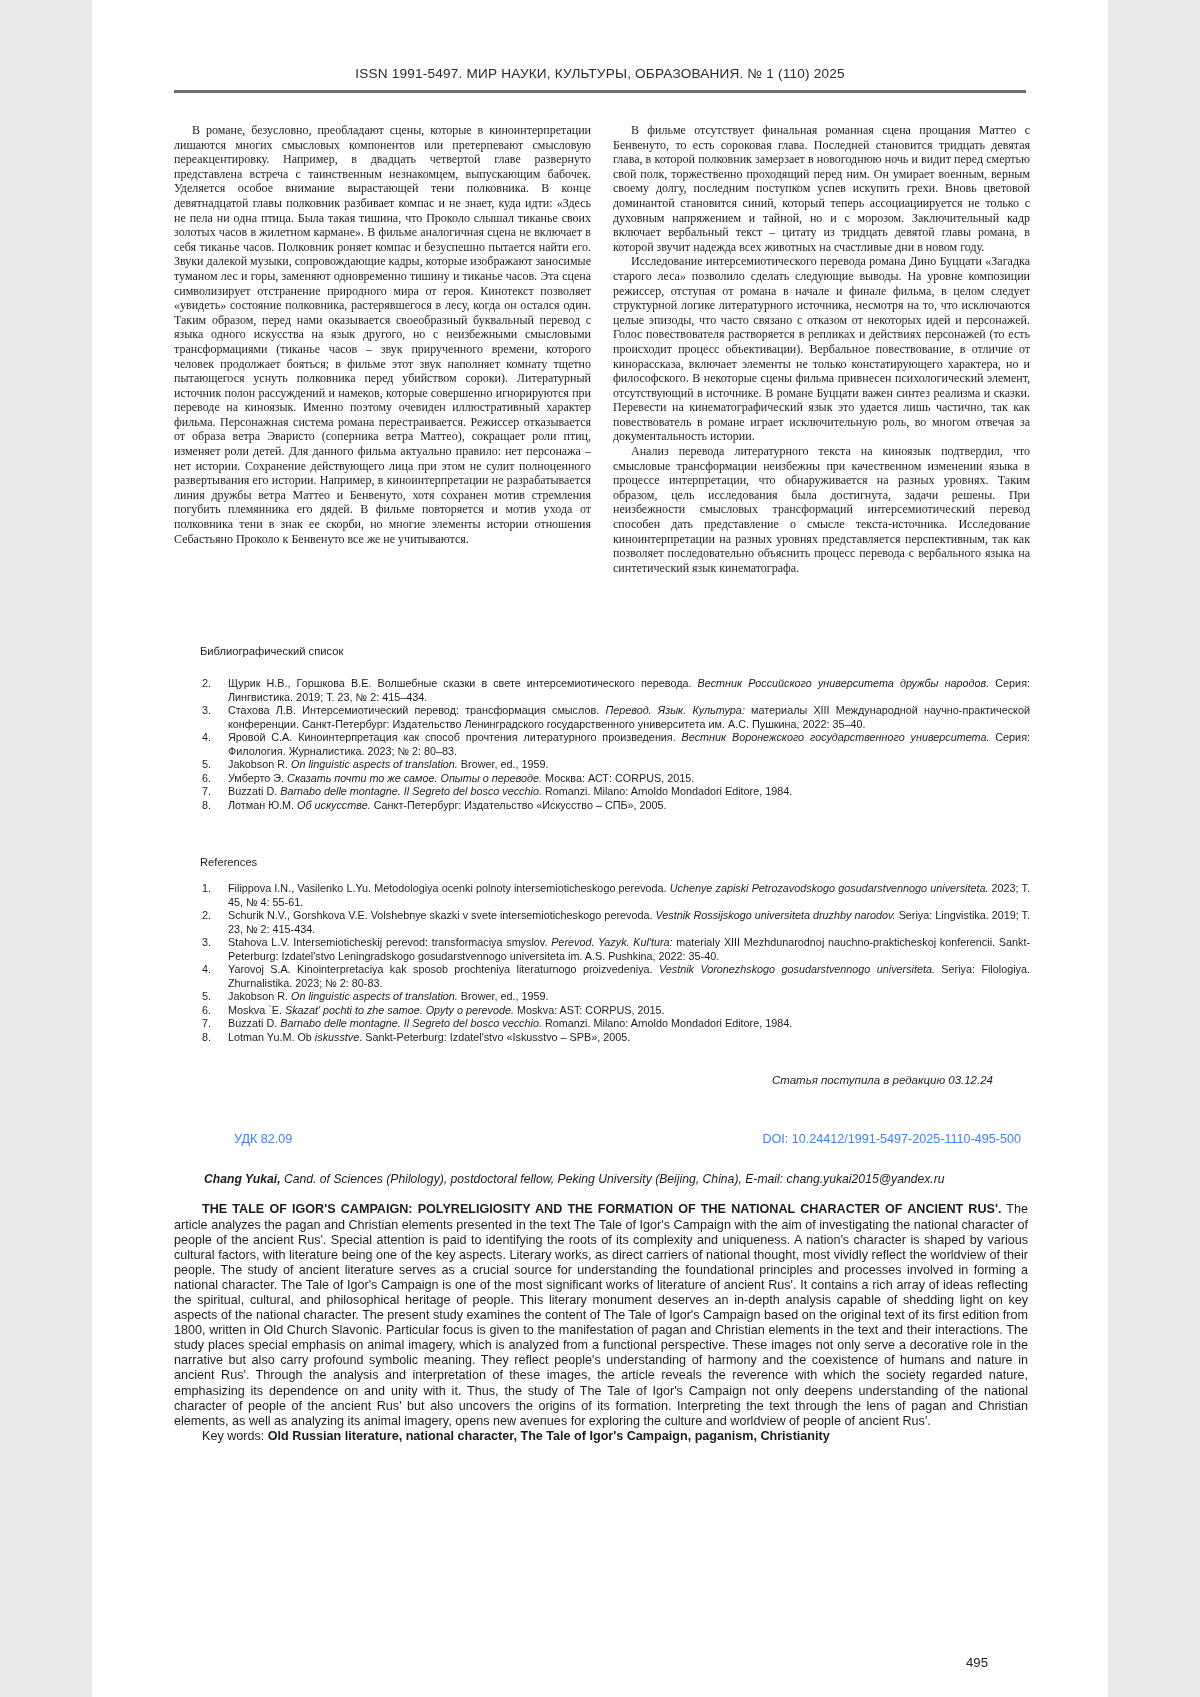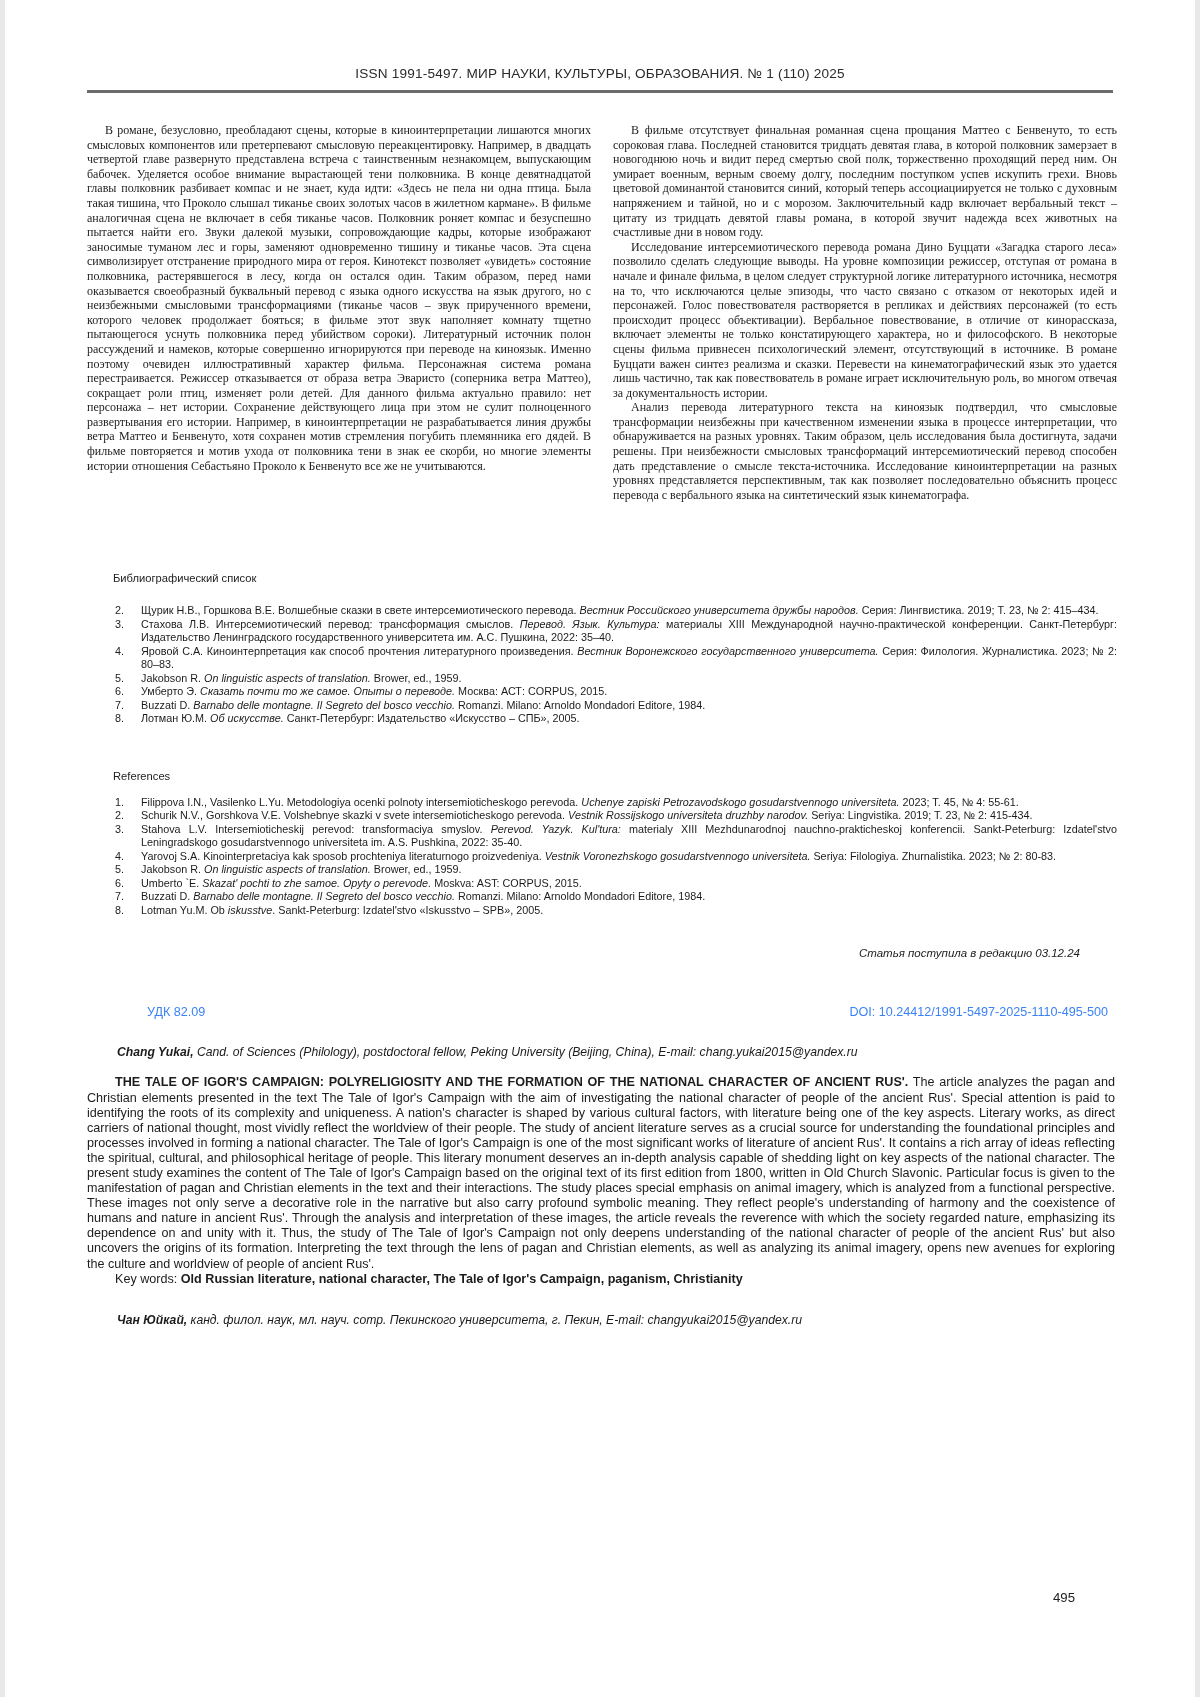--- a/index.html
+++ b/index.html
@@ -1,18 +1,18 @@
 <!DOCTYPE html>
 <html lang="ru"><head>
 <meta charset="utf-8">
 <style>
   html,body { margin:0; padding:0; background:#e9e9e9; }
   .page {
     position:relative;
-    width:1190px; height:1697px;
+    width:1016px; height:1697px;
     margin:0 auto;
     background:#ffffff;
     font-family:"Liberation Sans", sans-serif;
     color:#1c1c1c;
     box-sizing:border-box;
     overflow:hidden;
   }
   .header {
     padding-top:66px;
     text-align:center;
@@ -84,21 +84,21 @@
     margin:0 80px 0 82px;
     font-size:12.6px;
     line-height:15.1px;
     text-indent:28px;
   }
   .keywords .kw-label { }
   .keywords .kw-text { font-weight:bold; }
   .author-ru { margin-top:26px; }
   .page-number {
     position:absolute;
-    top:1590px;
+    top:1655px;
     right:120px;
     font-size:13.2px;
     color:#222;
   }
 </style>
 </head>
 <body>
 
 <div class="page">
 
@@ -127,21 +127,21 @@
     <div class="bib-item"><span class="num">8.</span><span class="bib-pre">Лотман Ю.М. </span><span class="bib-it">Об искусстве.</span><span class="bib-post"> Санкт-Петербург: Издательство «Искусство – СПБ», 2005.</span></div>
   </div>
 
   <div class="bib-heading refs-heading">References</div>
   <div class="bib-list refs-list">
     <div class="bib-item"><span class="num">1.</span><span class="bib-pre">Filippova I.N., Vasilenko L.Yu. Metodologiya ocenki polnoty intersemioticheskogo perevoda. </span><span class="bib-it">Uchenye zapiski Petrozavodskogo gosudarstvennogo universiteta.</span><span class="bib-post"> 2023; T. 45, № 4: 55-61.</span></div>
     <div class="bib-item"><span class="num">2.</span><span class="bib-pre">Schurik N.V., Gorshkova V.E. Volshebnye skazki v svete intersemioticheskogo perevoda. </span><span class="bib-it">Vestnik Rossijskogo universiteta druzhby narodov.</span><span class="bib-post"> Seriya: Lingvistika. 2019; T. 23, № 2: 415-434.</span></div>
     <div class="bib-item"><span class="num">3.</span><span class="bib-pre">Stahova L.V. Intersemioticheskij perevod: transformaciya smyslov. </span><span class="bib-it">Perevod. Yazyk. Kul'tura:</span><span class="bib-post"> materialy XIII Mezhdunarodnoj nauchno-prakticheskoj konferencii. Sankt-Peterburg: Izdatel'stvo Leningradskogo gosudarstvennogo universiteta im. A.S. Pushkina, 2022: 35-40.</span></div>
     <div class="bib-item"><span class="num">4.</span><span class="bib-pre">Yarovoj S.A. Kinointerpretaciya kak sposob prochteniya literaturnogo proizvedeniya. </span><span class="bib-it">Vestnik Voronezhskogo gosudarstvennogo universiteta.</span><span class="bib-post"> Seriya: Filologiya. Zhurnalistika. 2023; № 2: 80-83.</span></div>
     <div class="bib-item"><span class="num">5.</span><span class="bib-pre">Jakobson R. </span><span class="bib-it">On linguistic aspects of translation.</span><span class="bib-post"> Brower, ed., 1959.</span></div>
-    <div class="bib-item"><span class="num">6.</span><span class="bib-pre">Umberto `E. </span><span class="bib-it">Skazat' pochti to zhe samoe. Opyty o perevode.</span><span class="bib-post"> Moskva: AST: CORPUS, 2015.</span></div>
+    <div class="bib-item"><span class="num">6.</span><span class="bib-pre">Moskva `E. </span><span class="bib-it">Skazat' pochti to zhe samoe. Opyty o perevode.</span><span class="bib-post"> Moskva: AST: CORPUS, 2015.</span></div>
     <div class="bib-item"><span class="num">7.</span><span class="bib-pre">Buzzati D. </span><span class="bib-it">Barnabo delle montagne. Il Segreto del bosco vecchio.</span><span class="bib-post"> Romanzi. Milano: Arnoldo Mondadori Editore, 1984.</span></div>
     <div class="bib-item"><span class="num">8.</span><span class="bib-pre">Lotman Yu.M. Ob </span><span class="bib-it">iskusstve</span><span class="bib-post">. Sankt-Peterburg: Izdatel'stvo «Iskusstvo – SPB», 2005.</span></div>
   </div>
 
   <div class="received">Статья поступила в редакцию 03.12.24</div>
 
   <div class="meta-row">
     <span class="udc">УДК 82.09</span>
     <span class="doi">DOI: 10.24412/1991-5497-2025-1110-495-500</span>
   </div>
@@ -151,19 +151,16 @@
   </div>
 
   <p class="abstract">
     <span class="abs-title">THE TALE OF IGOR'S CAMPAIGN: POLYRELIGIOSITY AND THE FORMATION OF THE NATIONAL CHARACTER OF ANCIENT RUS'.</span><span> The article analyzes the pagan and Christian elements presented in the text The Tale of Igor's Campaign with the aim of investigating the national character of people of the ancient Rus'. Special attention is paid to identifying the roots of its complexity and uniqueness. A nation's character is shaped by various cultural factors, with literature being one of the key aspects. Literary works, as direct carriers of national thought, most vividly reflect the worldview of their people. The study of ancient literature serves as a crucial source for understanding the foundational principles and processes involved in forming a national character. The Tale of Igor's Campaign is one of the most significant works of literature of ancient Rus'. It contains a rich array of ideas reflecting the spiritual, cultural, and philosophical heritage of people. This literary monument deserves an in-depth analysis capable of shedding light on key aspects of the national character. The present study examines the content of The Tale of Igor's Campaign based on the original text of its first edition from 1800, written in Old Church Slavonic. Particular focus is given to the manifestation of pagan and Christian elements in the text and their interactions. The study places special emphasis on animal imagery, which is analyzed from a functional perspective. These images not only serve a decorative role in the narrative but also carry profound symbolic meaning. They reflect people's understanding of harmony and the coexistence of humans and nature in ancient Rus'. Through the analysis and interpretation of these images, the article reveals the reverence with which the society regarded nature, emphasizing its dependence on and unity with it. Thus, the study of The Tale of Igor's Campaign not only deepens understanding of the national character of people of the ancient Rus' but also uncovers the origins of its formation. Interpreting the text through the lens of pagan and Christian elements, as well as analyzing its animal imagery, opens new avenues for exploring the culture and worldview of people of ancient Rus'.</span>
   </p>
 
   <p class="keywords">
     <span class="kw-label">Key words: </span><span class="kw-text">Old Russian literature, national character, The Tale of Igor's Campaign, paganism, Christianity</span>
   </p>
 
-  <div class="author-line author-ru">
-    <span class="a-name">Чан Юйкай,</span><span> канд. филол. наук, мл. науч. сотр. Пекинского университета, г. Пекин, E-mail: changyukai2015@yandex.ru</span>
-  </div>
 
   <div class="page-number">495</div>
 
 </div>
 
 </body></html>

